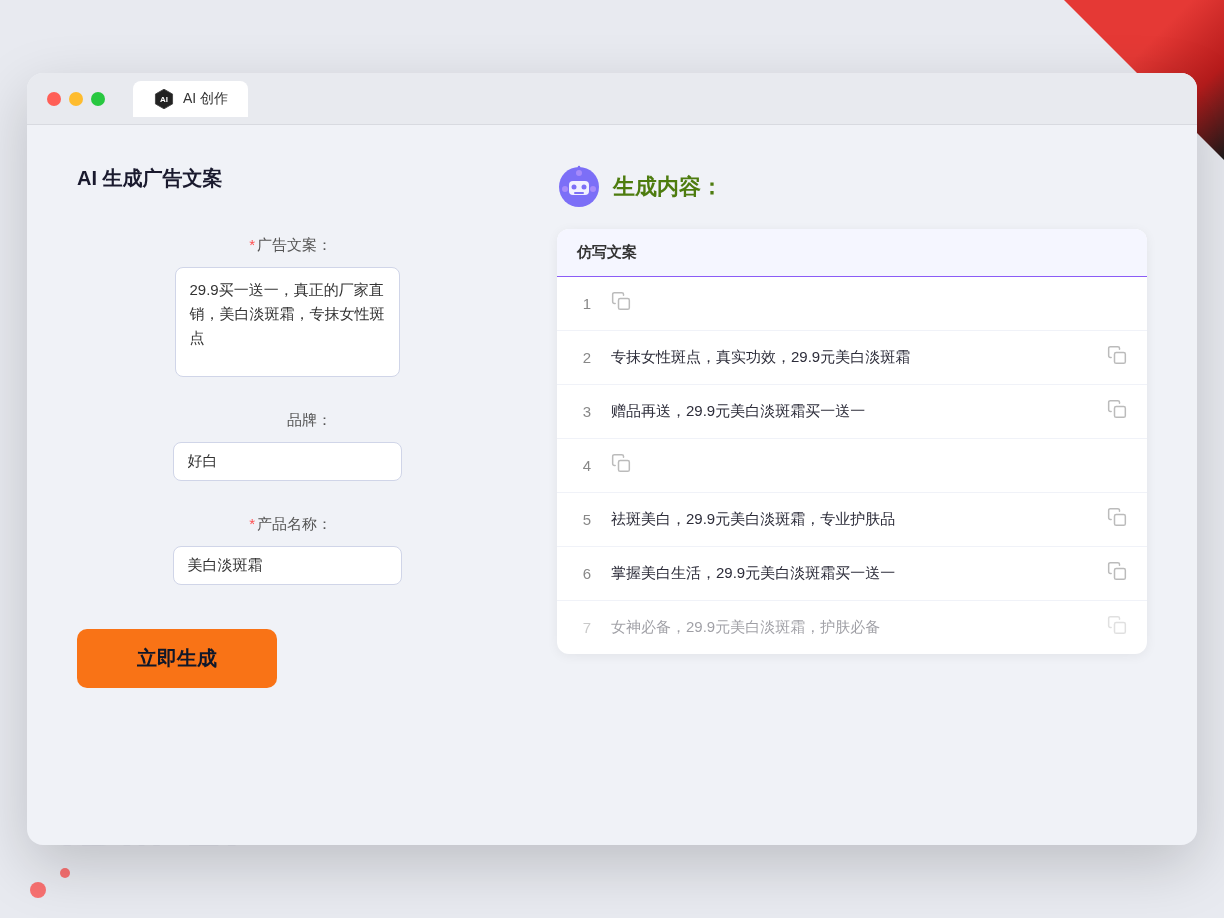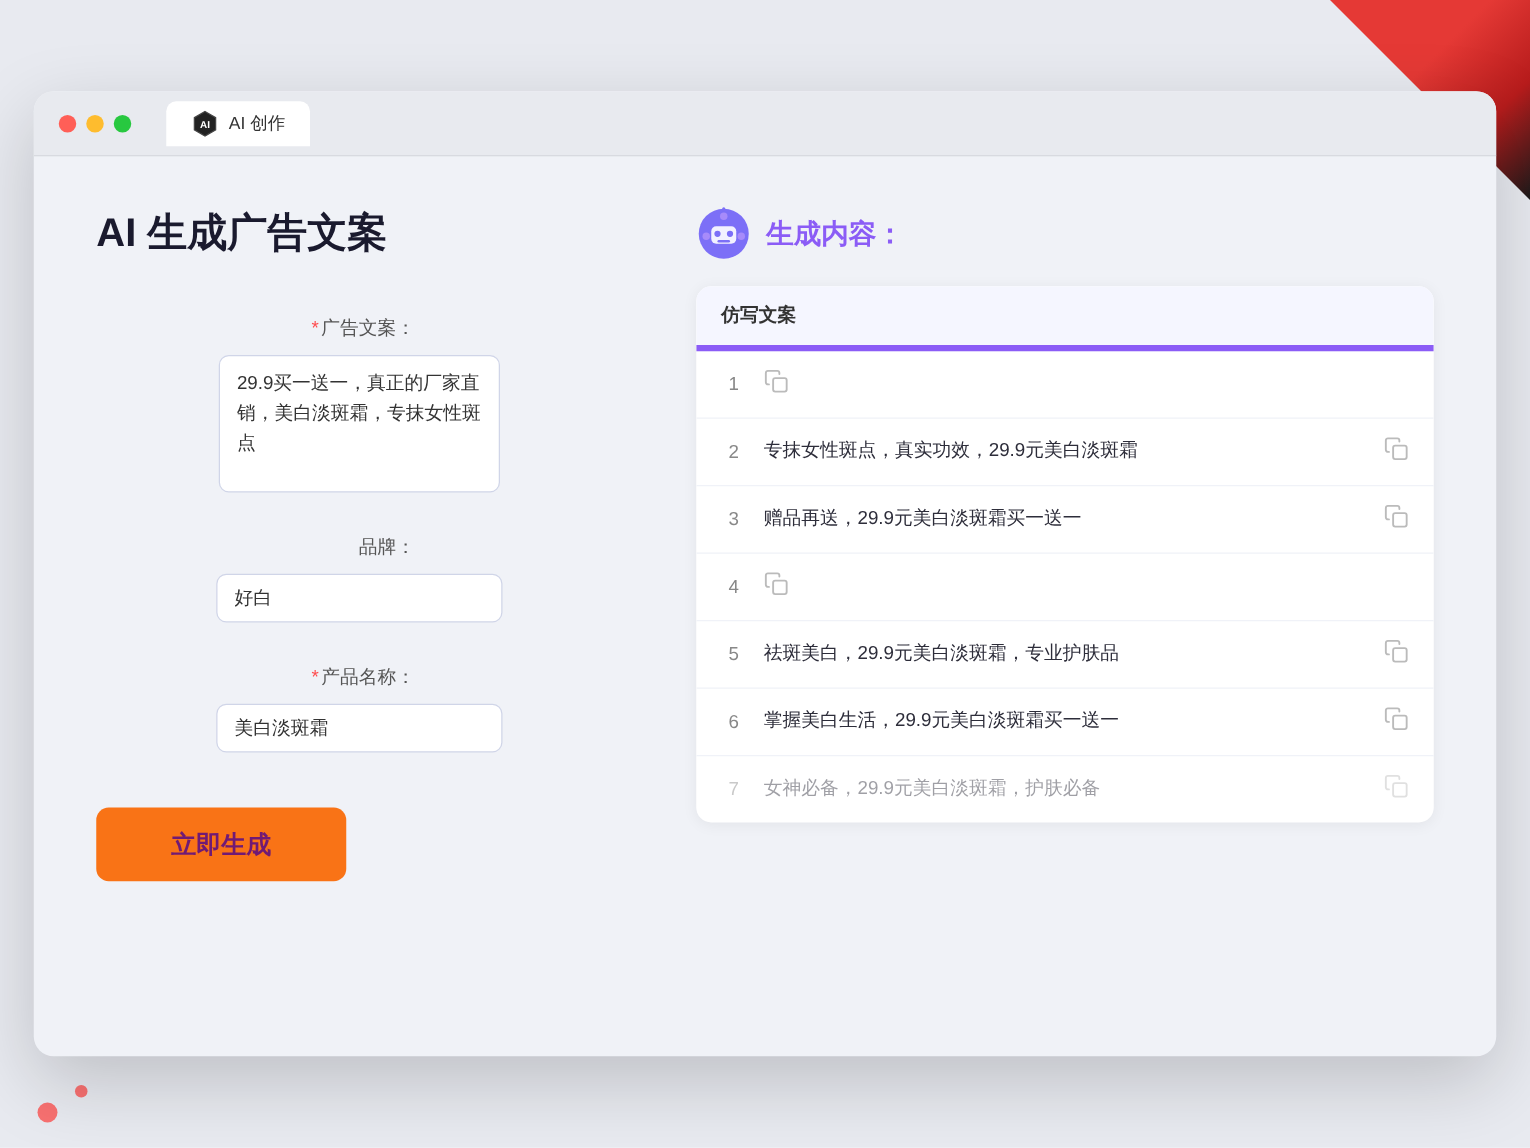--- a/index.html
+++ b/index.html
@@ -102,21 +102,21 @@
 
     
     .left-panel {
       flex: 0 0 420px;
       display: flex;
       flex-direction: column;
       gap: 24px;
     }
 
     .page-title {
-      font-size: 32px;
+      font-size: 20px;
       font-weight: 700;
       color: #1a1a2e;
       margin-bottom: 10px;
     }
 
     .form-row {
       display: flex;
       align-items: center;
       gap: 12px;
       flex-direction: column;
@@ -149,21 +149,21 @@
       resize: none;
     }
 
     textarea.form-input {
       min-height: 110px;
       line-height: 1.6;
     }
 
     .generate-btn {
       background: #f97316;
-      color: #701a75;
+      color: #0f172a;
       border: none;
       border-radius: 10px;
       padding: 16px 36px;
       font-size: 20px;
       font-weight: 600;
       cursor: pointer;
       width: 200px;
       margin-top: 20px;
       font-family: inherit;
       transition: background 0.2s;
@@ -185,37 +185,37 @@
     }
 
     .robot-icon {
       width: 44px;
       height: 44px;
     }
 
     .result-title {
       font-size: 22px;
       font-weight: 600;
-      color: #8b5cf6;
+      color: #4d7c0f;
     }
 
     .result-table {
       background: #fff;
       border-radius: 12px;
       overflow: hidden;
       box-shadow: 0 2px 12px rgba(0,0,0,0.06);
     }
 
     .table-header {
       background: #f5f6ff;
       padding: 14px 20px;
       font-size: 15px;
       font-weight: 600;
       color: #333;
-      border-bottom: 5px solid #8b5cf6;
+      border-bottom: 1px solid #8b5cf6;
     }
 
     .table-row {
       display: flex;
       align-items: center;
       padding: 14px 20px;
       border-bottom: 1px solid #f0f2f8;
       gap: 14px;
     }
 

